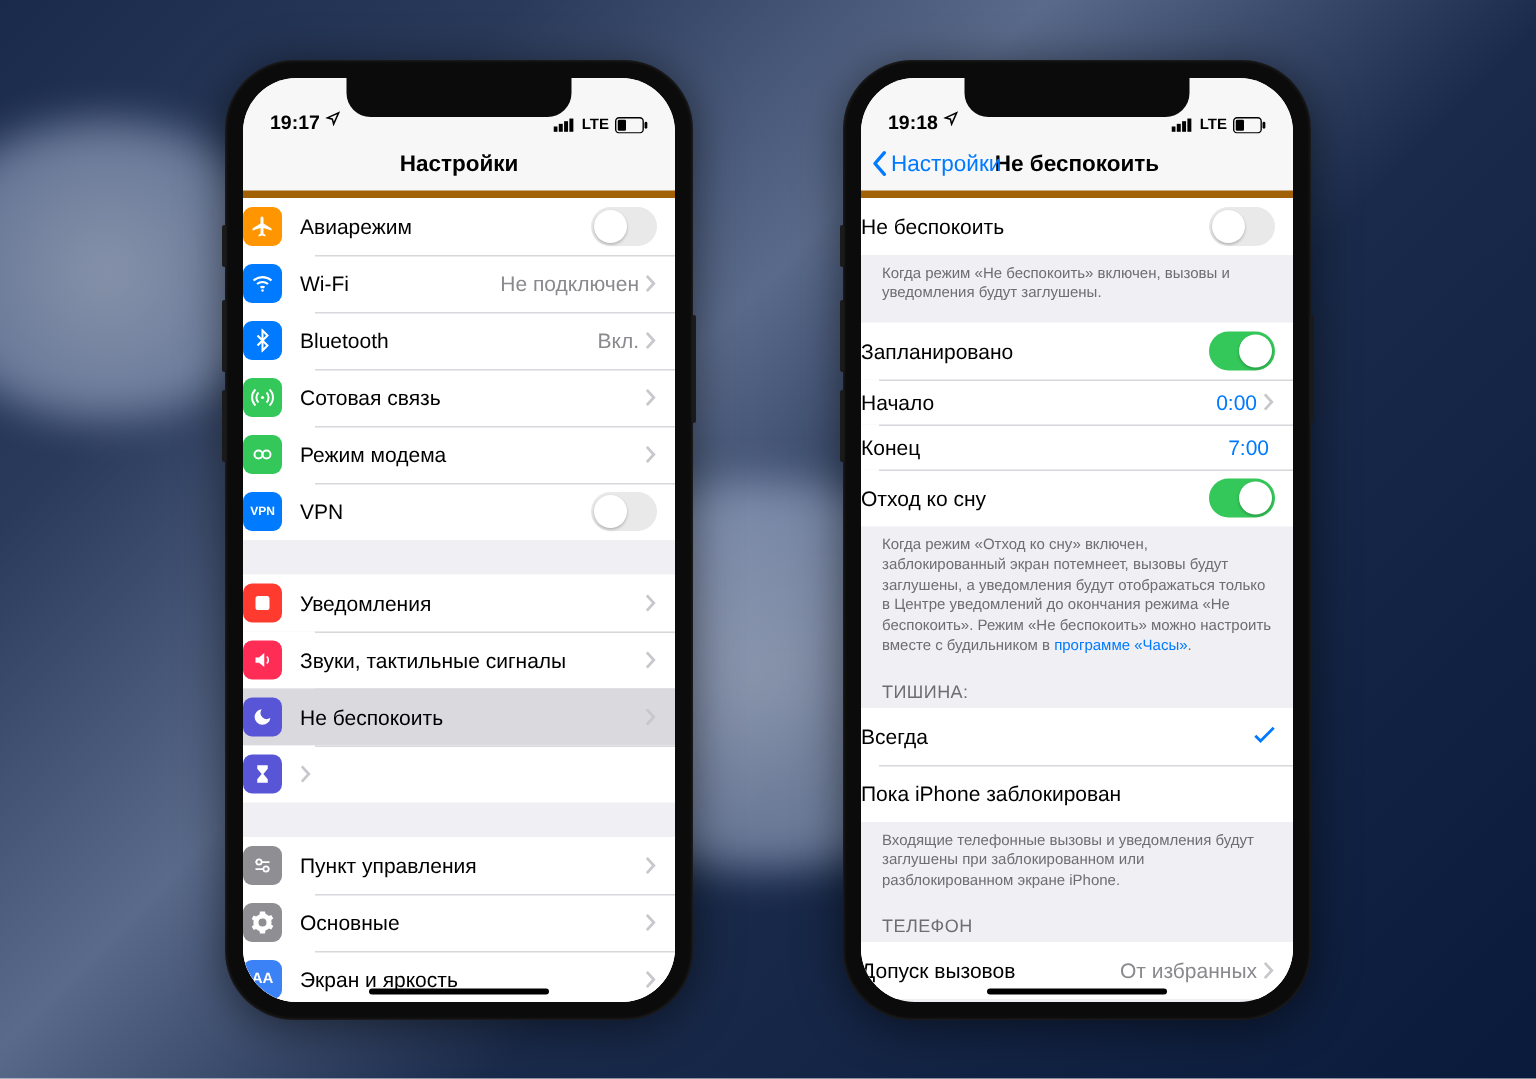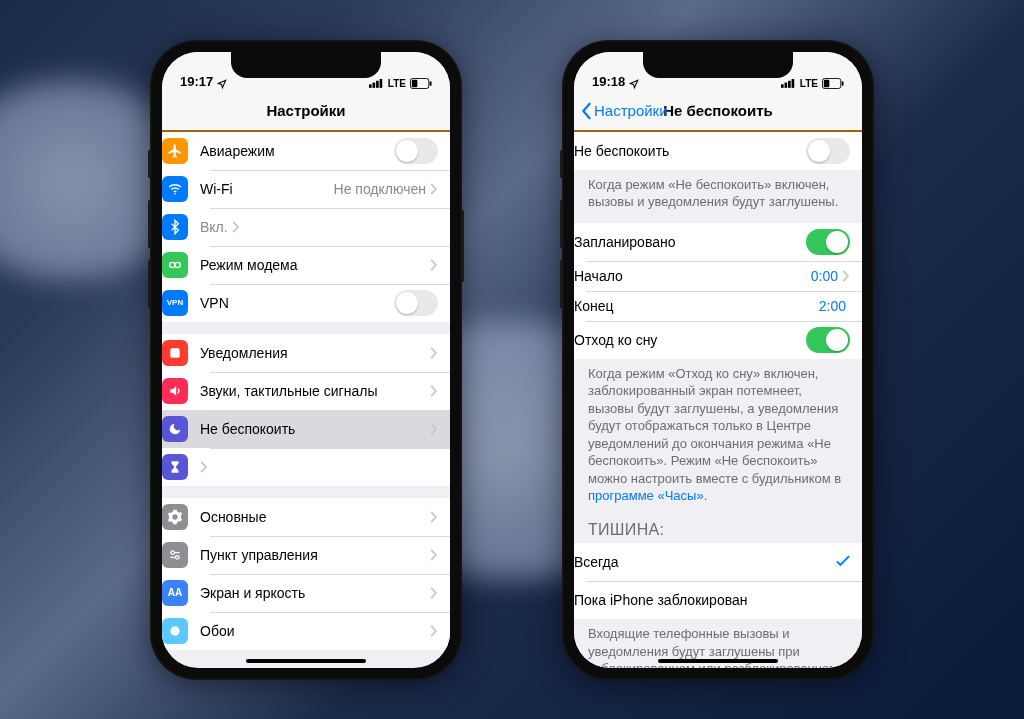--- a/index.html
+++ b/index.html
@@ -50,38 +50,38 @@
     width:150px; height:26px; background:#0b0b0c;
     border-bottom-left-radius:16px; border-bottom-right-radius:16px;
     z-index:5;
   }
 
   .statusbar {
     height:40px; display:flex; align-items:flex-end;
     padding:0 18px 3px; font-size:13px; font-weight:600; color:#000;
     background:#f7f7f8;
   }
-  .statusbar .sb-left { flex:0 0 60px; display:flex; align-items:flex-end; gap:4px;}
+  .statusbar .sb-left { flex:0 0 60px; display:flex; align-items:flex-start; gap:4px;}
   .statusbar .sb-center { flex:1;}
   .statusbar .sb-right { flex:0 0 80px; display:flex; justify-content:flex-end; align-items:center; gap:4px; font-size:10px;}
   .sb-right svg { display:block; }
 
   .navbar {
-    height:40px; background:#f7f7f8; border-bottom:2px solid #a16207;
+    height:40px; background:#f7f7f8; border-bottom:5px solid #a16207;
     display:flex; align-items:center; justify-content:center; position:relative;
     font-size:15px; font-weight:600;
   }
   .navbar .back {
     position:absolute; left:6px; top:0; bottom:0; display:flex; align-items:center;
     color:#007aff; font-weight:400; font-size:15px;
   }
   .navbar .back svg { margin-right:2px; }
 
   .list { background:#efeff4; }
-  .group { margin-top:12px; }
+  .group { margin-top:23px; }
   .group.first { margin-top:0; }
   .row {
     background:#fff; min-height:38px; display:flex; align-items:center;
     padding:0 12px 0 0; position:relative; font-size:14px;
   }
   .row + .row::before {
     content:""; position:absolute; top:0; left:48px; right:0; height:1px; background:#d8d8dc;
   }
   .row.nolefticon + .row.nolefticon::before,
   .row.nolefticon::before { left:12px; }
@@ -102,25 +102,25 @@
   }
   .toggle.on { background:#34c759; }
   .toggle .knob {
     position:absolute; top:2px; width:22px; height:22px; border-radius:11px; background:#fff;
     box-shadow:0 1px 2px rgba(0,0,0,.25);
   }
   .toggle .knob { left:2px; }
   .toggle.on .knob { left:20px; }
 
   .footer-text {
-    padding:6px 14px 2px; font-size:13px; color:#6d6d72; line-height:1.35;
+    padding:6px 14px 2px; font-size:10px; color:#6d6d72; line-height:1.35;
   }
   .footer-text a { color:#007aff; text-decoration:none; }
   .header-text {
-    padding:14px 14px 4px; font-size:16px; color:#6d6d72; text-transform:uppercase; letter-spacing:.3px;
+    padding:14px 14px 4px; font-size:12px; color:#6d6d72; text-transform:uppercase; letter-spacing:.3px;
   }
 
   .homebar {
     position:absolute; bottom:5px; left:50%; transform:translateX(-50%);
     width:120px; height:4px; border-radius:3px; background:#000;
   }
 
 </style>
 </head>
 <body>
@@ -191,21 +191,36 @@
                 <path d="M1 1l5 5.5L1 12" fill="none" stroke="currentColor" stroke-width="2"></path>
               </svg>
             </span>
         </div>
         <div class="row">
           <span class="icon" style="background:#007aff">
               <svg width="16" height="16" viewBox="0 0 24 24" fill="none" stroke="#fff" stroke-width="2">
                 <path d="M7 7l10 10-5 5V2l5 5L7 17"></path>
               </svg>
             </span>
+          <span class="label">Bluetooth</span>
           <span class="value">Вкл.</span>
+          <span class="chev">
+              <svg width="8" height="12" viewBox="0 0 8 13">
+                <path d="M1 1l5 5.5L1 12" fill="none" stroke="currentColor" stroke-width="2"></path>
+              </svg>
+            </span>
+        </div>
+        <div class="row">
+          <span class="icon" style="background:#34c759">
+              <svg width="16" height="16" viewBox="0 0 24 24" fill="none" stroke="#fff" stroke-width="2">
+                <path d="M5 4a11 11 0 0 0 0 16M8 7a7 7 0 0 0 0 10M19 4a11 11 0 0 1 0 16M16 7a7 7 0 0 1 0 10"></path>
+                <circle cx="12" cy="12" r="1.6" fill="#fff" stroke="none"></circle>
+              </svg>
+            </span>
+          <span class="label">Сотовая связь</span>
           <span class="chev">
               <svg width="8" height="12" viewBox="0 0 8 13">
                 <path d="M1 1l5 5.5L1 12" fill="none" stroke="currentColor" stroke-width="2"></path>
               </svg>
             </span>
         </div>
         <div class="row">
           <span class="icon" style="background:#34c759">
               <svg width="16" height="16" viewBox="0 0 24 24" fill="none" stroke="#fff" stroke-width="2">
                 <circle cx="8" cy="12" r="4"></circle>
@@ -277,43 +292,43 @@
             </span>
           <span class="chev">
               <svg width="8" height="12" viewBox="0 0 8 13">
                 <path d="M1 1l5 5.5L1 12" fill="none" stroke="currentColor" stroke-width="2"></path>
               </svg>
             </span>
         </div>
       </div>
 
       <div class="group">
-        <div class="row">
-          <span class="icon" style="background:#8e8e93">
-              <svg width="16" height="16" viewBox="0 0 24 24" fill="#fff">
-                <path d="M12 8a4 4 0 1 0 0 8 4 4 0 0 0 0-8zm9 4a9 9 0 0 1-.2 1.9l2 1.6-2 3.4-2.4-1a9 9 0 0 1-3.3 1.9L14.5 23h-5l-.6-2.6a9 9 0 0 1-3.3-1.9l-2.4 1-2-3.4 2-1.6A9 9 0 0 1 3 12a9 9 0 0 1 .2-1.9l-2-1.6 2-3.4 2.4 1A9 9 0 0 1 8.9 4.2L9.5 1h5l.6 2.6a9 9 0 0 1 3.3 1.9l2.4-1 2 3.4-2 1.6A9 9 0 0 1 21 12z"></path>
-              </svg>
-            </span>
-          <span class="label">Основные</span>
-          <span class="chev">
-              <svg width="8" height="12" viewBox="0 0 8 13">
-                <path d="M1 1l5 5.5L1 12" fill="none" stroke="currentColor" stroke-width="2"></path>
-              </svg>
-            </span>
-        </div>
         <div class="row">
           <span class="icon" style="background:#8e8e93">
               <svg width="14" height="14" viewBox="0 0 24 24" fill="none" stroke="#fff" stroke-width="2">
                 <circle cx="8" cy="8" r="3"></circle>
                 <path d="M11 8h9M4 8h1"></path>
                 <circle cx="16" cy="16" r="3"></circle>
                 <path d="M4 16h9M19 16h1"></path>
               </svg>
             </span>
           <span class="label">Пункт управления</span>
+          <span class="chev">
+              <svg width="8" height="12" viewBox="0 0 8 13">
+                <path d="M1 1l5 5.5L1 12" fill="none" stroke="currentColor" stroke-width="2"></path>
+              </svg>
+            </span>
+        </div>
+        <div class="row">
+          <span class="icon" style="background:#8e8e93">
+              <svg width="16" height="16" viewBox="0 0 24 24" fill="#fff">
+                <path d="M12 8a4 4 0 1 0 0 8 4 4 0 0 0 0-8zm9 4a9 9 0 0 1-.2 1.9l2 1.6-2 3.4-2.4-1a9 9 0 0 1-3.3 1.9L14.5 23h-5l-.6-2.6a9 9 0 0 1-3.3-1.9l-2.4 1-2-3.4 2-1.6A9 9 0 0 1 3 12a9 9 0 0 1 .2-1.9l-2-1.6 2-3.4 2.4 1A9 9 0 0 1 8.9 4.2L9.5 1h5l.6 2.6a9 9 0 0 1 3.3 1.9l2.4-1 2 3.4-2 1.6A9 9 0 0 1 21 12z"></path>
+              </svg>
+            </span>
+          <span class="label">Основные</span>
           <span class="chev">
               <svg width="8" height="12" viewBox="0 0 8 13">
                 <path d="M1 1l5 5.5L1 12" fill="none" stroke="currentColor" stroke-width="2"></path>
               </svg>
             </span>
         </div>
         <div class="row">
           <span class="icon" style="background:#3b82f6;font-size:10px;color:#fff;font-weight:700">AA</span>
           <span class="label">Экран и яркость</span>
           <span class="chev">
@@ -408,21 +423,21 @@
           <span class="label">Начало</span>
           <span class="value link">0:00</span>
           <span class="chev">
               <svg width="8" height="12" viewBox="0 0 8 13">
                 <path d="M1 1l5 5.5L1 12" fill="none" stroke="currentColor" stroke-width="2"></path>
               </svg>
             </span>
         </div>
         <div class="row nolefticon" style="min-height:30px">
           <span class="label">Конец</span>
-          <span class="value link">2:00</span>
+          <span class="value link">7:00</span>
         </div>
         <div class="row nolefticon">
           <span class="label">Отход ко сну</span>
           <span class="toggle on">
               <span class="knob"></span>
             </span>
         </div>
       </div>
       <div class="footer-text">
         <span>Когда режим «Отход ко сну» включен, заблокированный экран потемнеет, вызовы будут заглушены, а уведомления будут отображаться только в Центре уведомлений до окончания режима «Не беспокоить». Режим «Не беспокоить» можно настроить вместе с будильником в </span><a>программе «Часы»</a><span>.</span>

